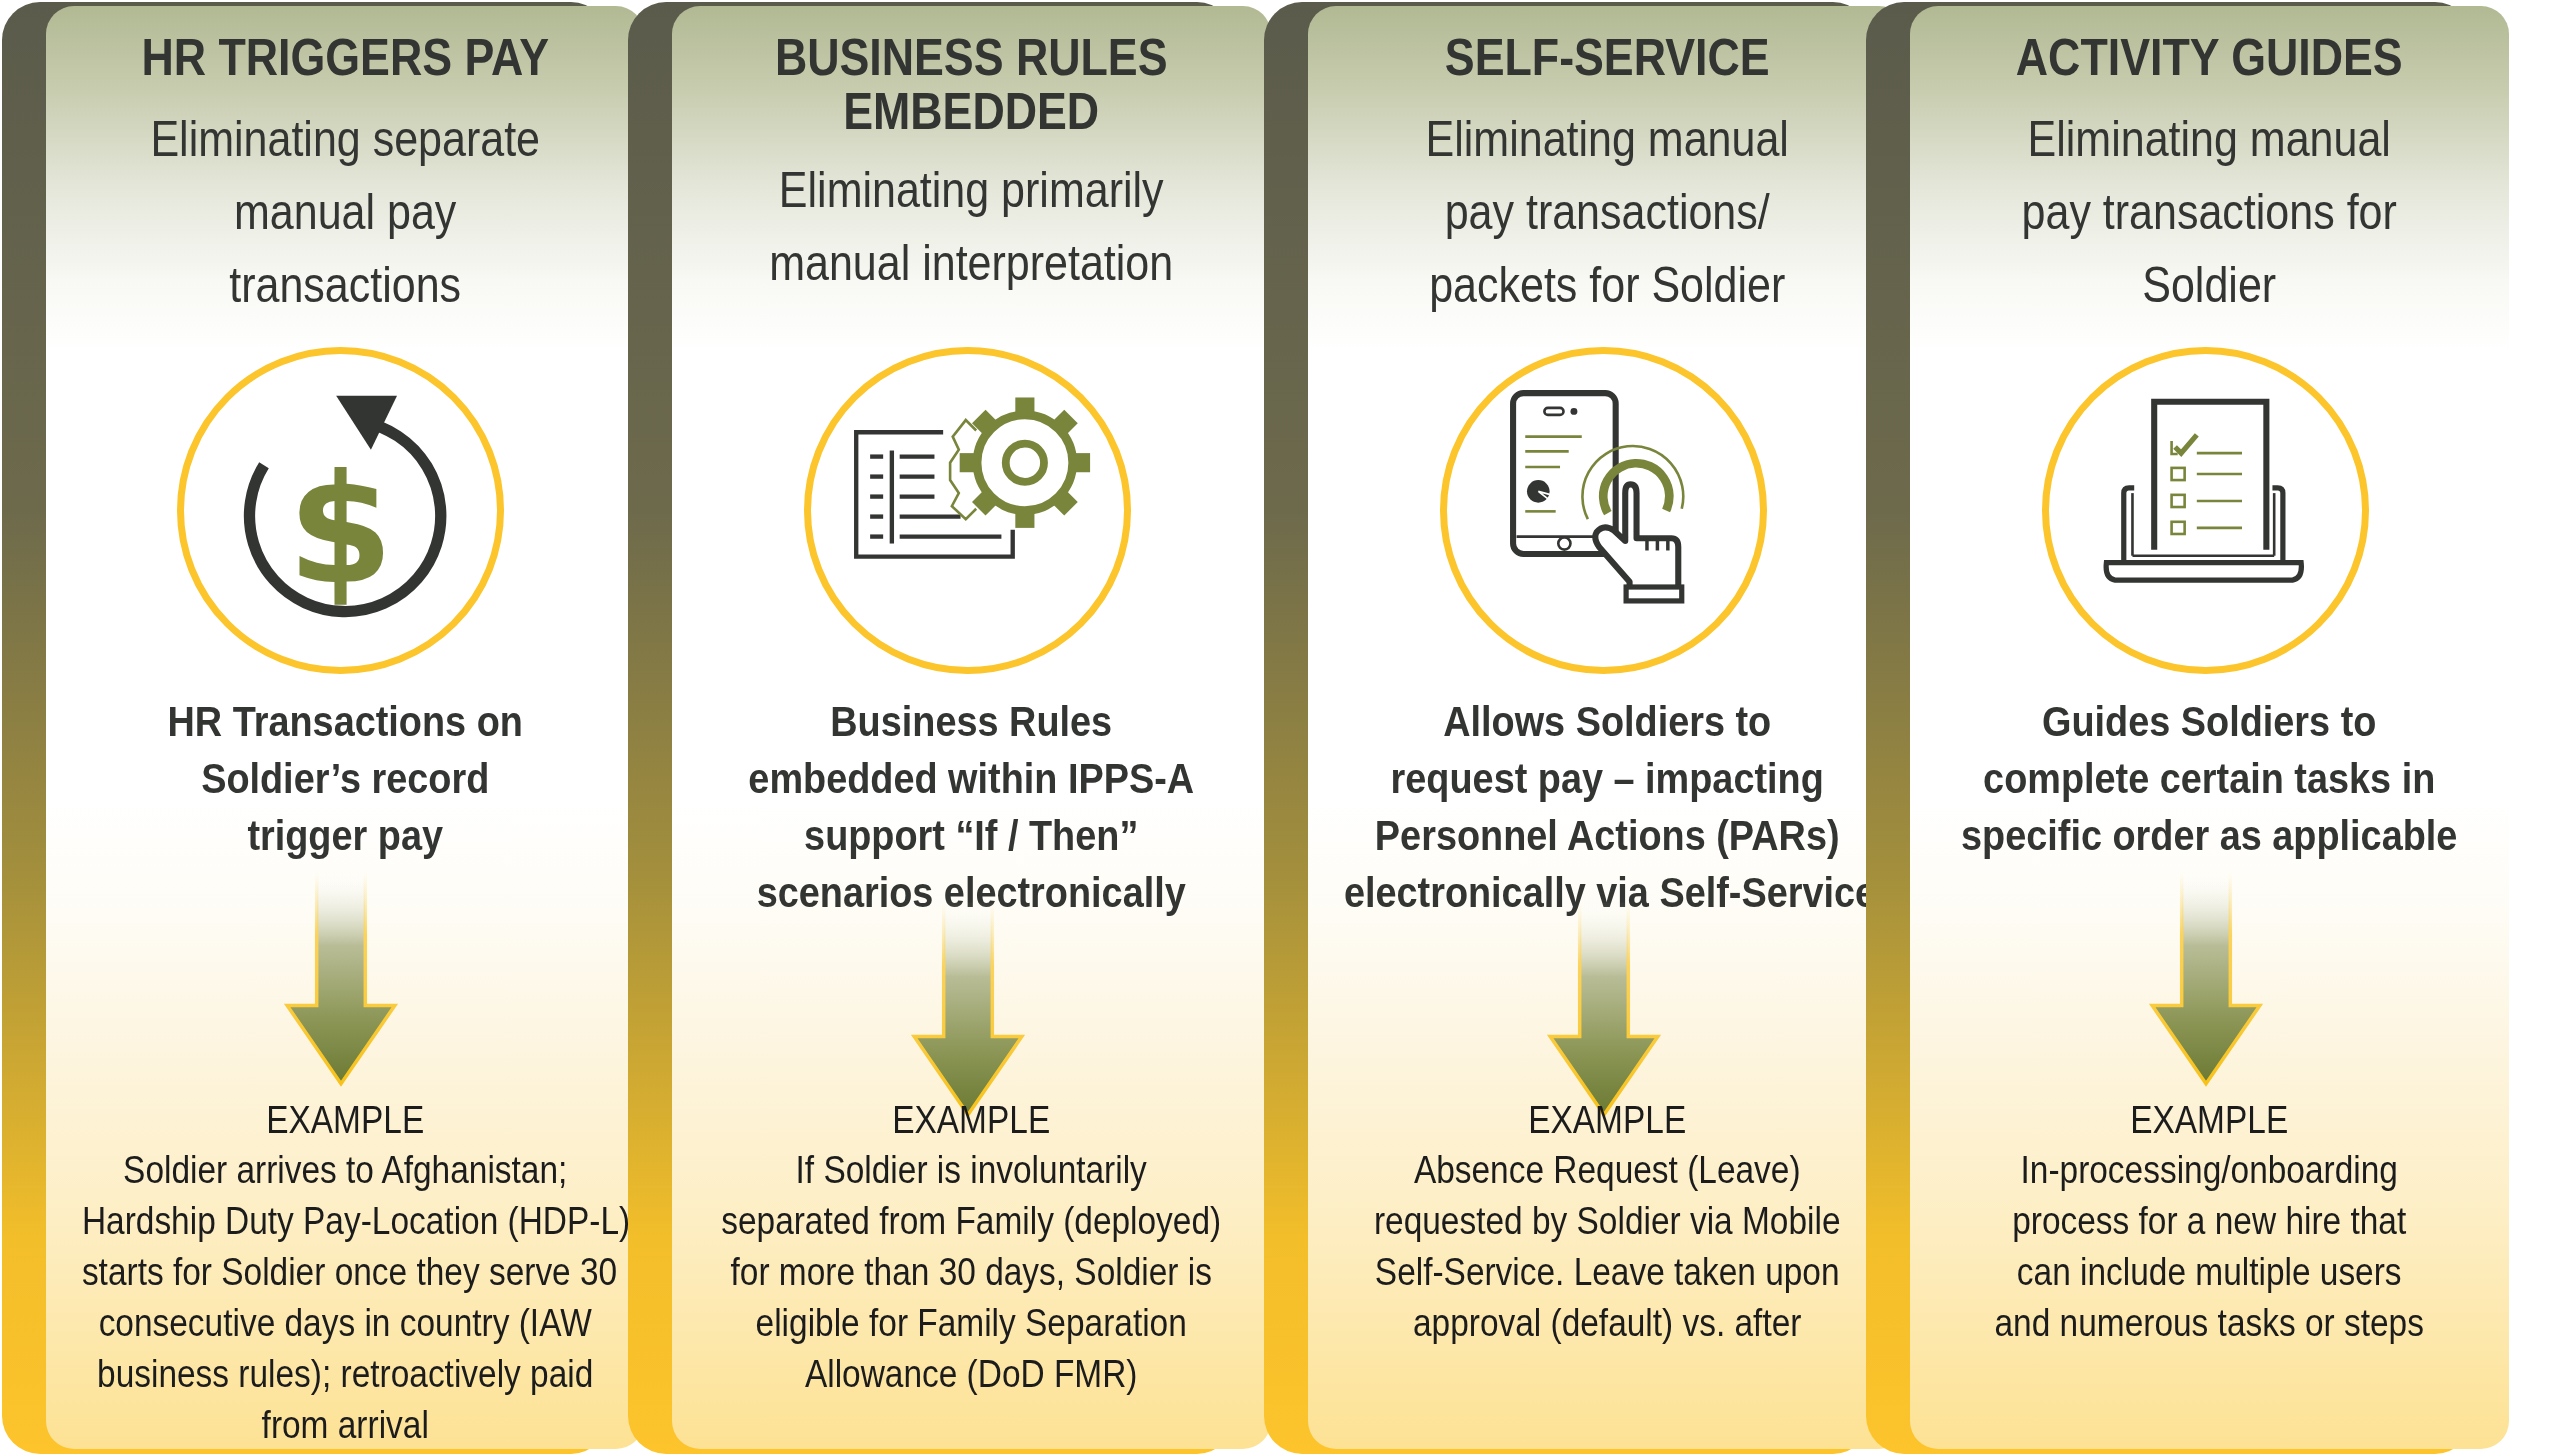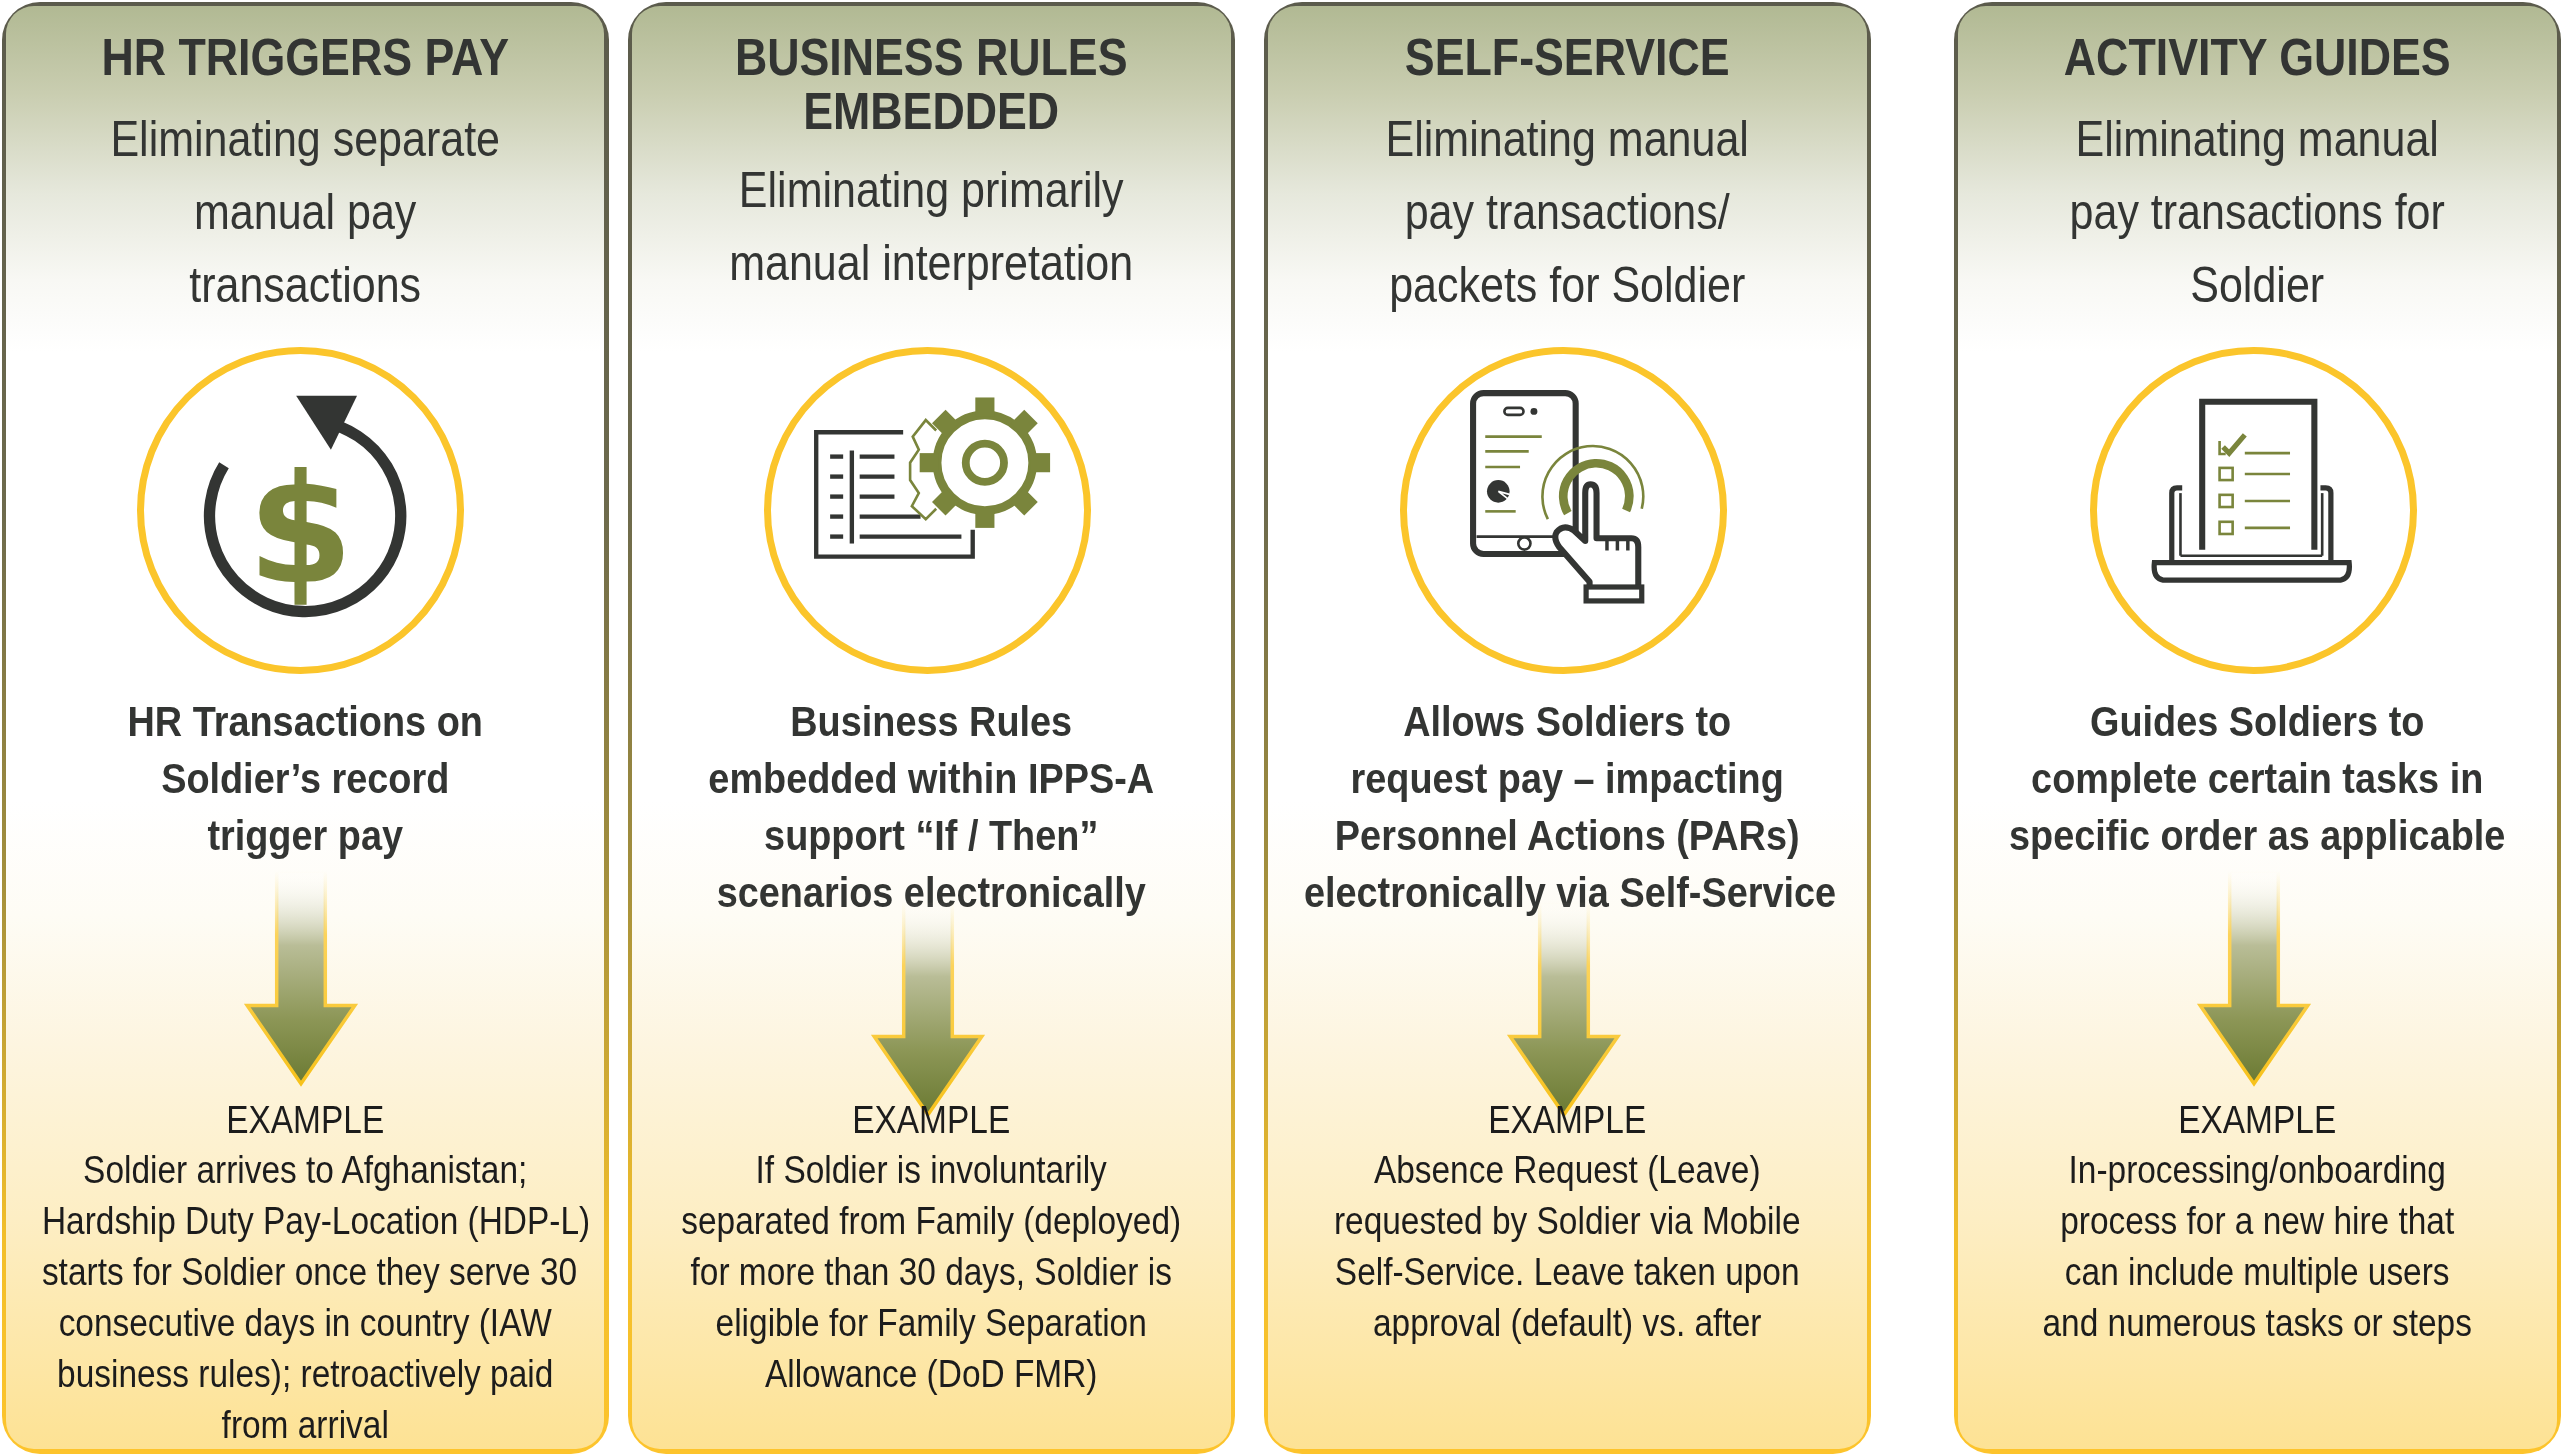--- a/index.html
+++ b/index.html
@@ -9,20 +9,21 @@
     position: absolute; top: 1.7px; width: 607px; height: 1452px; box-sizing: border-box;
     border-radius: 38px;
     padding: 4.3px;
     background: linear-gradient(to bottom, #5b5b4c 0%, #6d6a4c 35%, #a38f3c 60%, #f2be2a 85%, #fdc42c 100%);
   }
   .card-inner {
     position: relative; width: 100%; height: 100%; border-radius: 28px; overflow: hidden;
     background: linear-gradient(to bottom,
       #b1b993 0%, #c9cdb0 6%, #e6e8dc 13%, #f8f8f4 19%, #ffffff 24%,
       #ffffff 55%, #fefcf5 63%, #fdf5e0 72%, #fdeec4 84%, #fde294 100%);
+    margin-left: 40px;
   }
   .title {
     position: absolute; left: 0; right: 0; top: 24px; text-align: center;
     font-weight: bold; font-size: 52px; line-height: 54px; letter-spacing: 0px;
     color: #333533; transform: scaleX(0.86); transform-origin: center;
   }
   .subtitle {
     position: absolute; left: 0; right: 0; text-align: center;
     font-size: 50px; line-height: 73px; color: #333533;
     transform: scaleX(0.86); transform-origin: center top;
@@ -255,21 +256,21 @@
     <div class="example-label">EXAMPLE</div>
     <div class="example-body">
       <span class="line">Absence Request (Leave)</span>
       <span class="line">requested by Soldier via Mobile</span>
       <span class="line">Self-Service. Leave taken upon</span>
       <span class="line">approval (default) vs. after</span>
     </div>
   </div>
 </div>
 
-<div class="card" style="left:1954px;">
+<div class="card" style="left:1866px;">
   <div class="card-inner">
     <div class="title">
       <span class="line">ACTIVITY GUIDES</span>
     </div>
     <div class="subtitle sub-one-line-title">
       <span class="line">Eliminating manual</span>
       <span class="line">pay transactions for</span>
       <span class="line">Soldier</span>
     </div>
     <div class="icon-ring">

